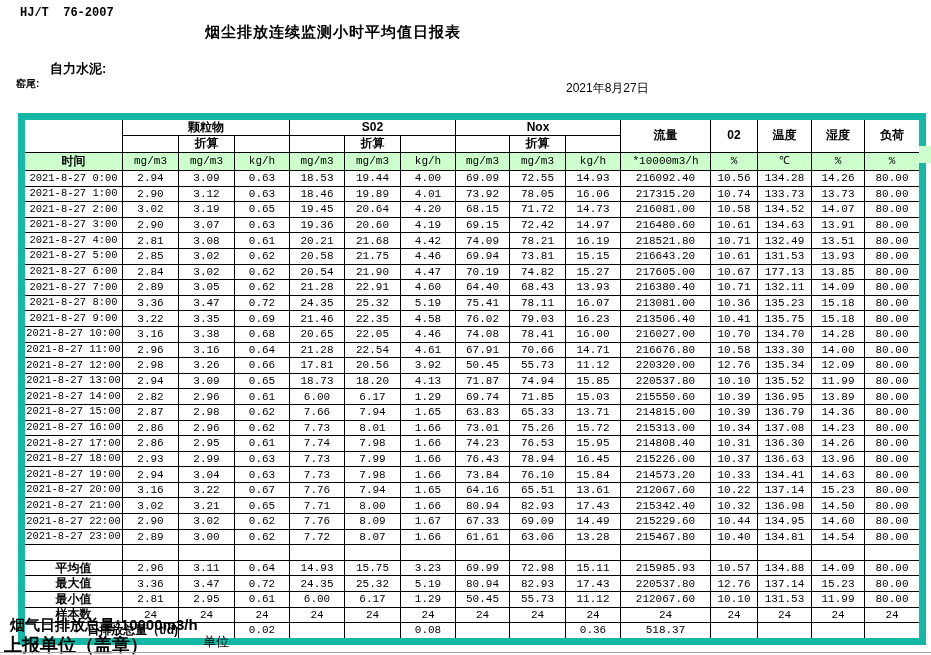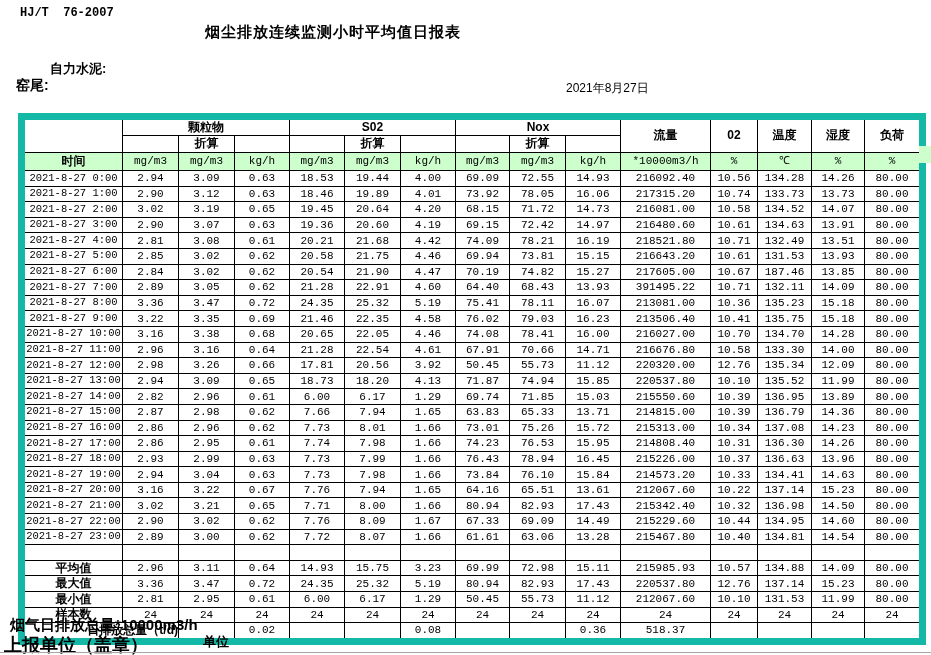--- a/index.html
+++ b/index.html
@@ -5,40 +5,40 @@
   html,body{margin:0;padding:0;}
   body{
     width:931px;height:655px;background:#ffffff;position:relative;
     font-family:"Liberation Sans",sans-serif;color:#000;overflow:hidden;
   }
   .abs{position:absolute;}
   #std-code{left:20px;top:6px;font-size:12px;font-weight:bold;
     font-family:"Liberation Mono","DejaVu Sans Mono",monospace;white-space:pre;}
   #report-title{left:205px;top:23px;font-size:15px;font-weight:bold;letter-spacing:1px;}
   #company-line{left:16px;top:60px;font-size:13px;font-weight:bold;margin-left:34px;}
-  #stack-line{left:16px;top:77px;font-size:14px;font-weight:bold;}
+  #stack-line{left:16px;top:77px;font-size:10px;font-weight:bold;}
   #report-date{left:566px;top:80px;font-size:12px;text-align:right;}
   #table-wrap{left:18px;top:113px;}
   table{border-collapse:collapse;border:7px solid #14b8a6;table-layout:fixed;width:901px;}
   td{
     border:1px solid #000;text-align:center;white-space:nowrap;overflow:hidden;
     padding:0;font-size:11px;line-height:1.1;height:14.6px;
     font-family:"Liberation Mono","DejaVu Sans Mono",monospace;
   }
   tr.hr1 td{height:15px;}
   tr.hr2 td{height:16px;}
   tr.hr3 td{height:17px;}
   .hdr{font-family:"Liberation Sans",sans-serif;font-weight:bold;font-size:12px;}
   .green{background:var(--unit-green,#ccffcc);}
   .left{text-align:right;padding-left:0;}
   .time{font-size:10.5px;text-align:center;}
   #green-sliver{left:919px;top:146px;width:12px;height:17px;background:var(--unit-green,#ccffcc);}
   #footer-line1{left:10px;top:616px;font-size:15px;font-weight:bold;}
   #footer-line2{left:4px;top:633px;font-size:18px;font-weight:bold;}
-  #footer-line3{left:203px;top:633px;font-size:13px;font-weight:bold;}
+  #footer-line3{left:203px;top:633px;font-size:13px;font-weight:normal;}
   #bottom-rule{left:0;top:652px;width:931px;height:1px;background:var(--bottom-rule,#a6a6a6);}
 </style>
 </head>
 <body>
 
 <div class="abs" id="std-code">HJ/T  76-2007</div>
 <div class="abs" id="report-title">烟尘排放连续监测小时平均值日报表</div>
 <div class="abs" id="company-line">自力水泥:</div>
 <div class="abs" id="stack-line">窑尾:</div>
 <div class="abs" id="report-date">2021年8月27日</div>
@@ -210,36 +210,36 @@
           <td>3.02</td>
           <td>0.62</td>
           <td>20.54</td>
           <td>21.90</td>
           <td>4.47</td>
           <td>70.19</td>
           <td>74.82</td>
           <td>15.27</td>
           <td>217605.00</td>
           <td>10.67</td>
-          <td>187.46</td>
+          <td>177.13</td>
           <td>13.85</td>
           <td>80.00</td>
         </tr>
         <tr>
           <td class="time">2021-8-27 7:00</td>
           <td>2.89</td>
           <td>3.05</td>
           <td>0.62</td>
           <td>21.28</td>
           <td>22.91</td>
           <td>4.60</td>
           <td>64.40</td>
           <td>68.43</td>
           <td>13.93</td>
-          <td>391495.22</td>
+          <td>216380.40</td>
           <td>10.71</td>
           <td>132.11</td>
           <td>14.09</td>
           <td>80.00</td>
         </tr>
         <tr>
           <td class="time">2021-8-27 8:00</td>
           <td>3.36</td>
           <td>3.47</td>
           <td>0.72</td>

